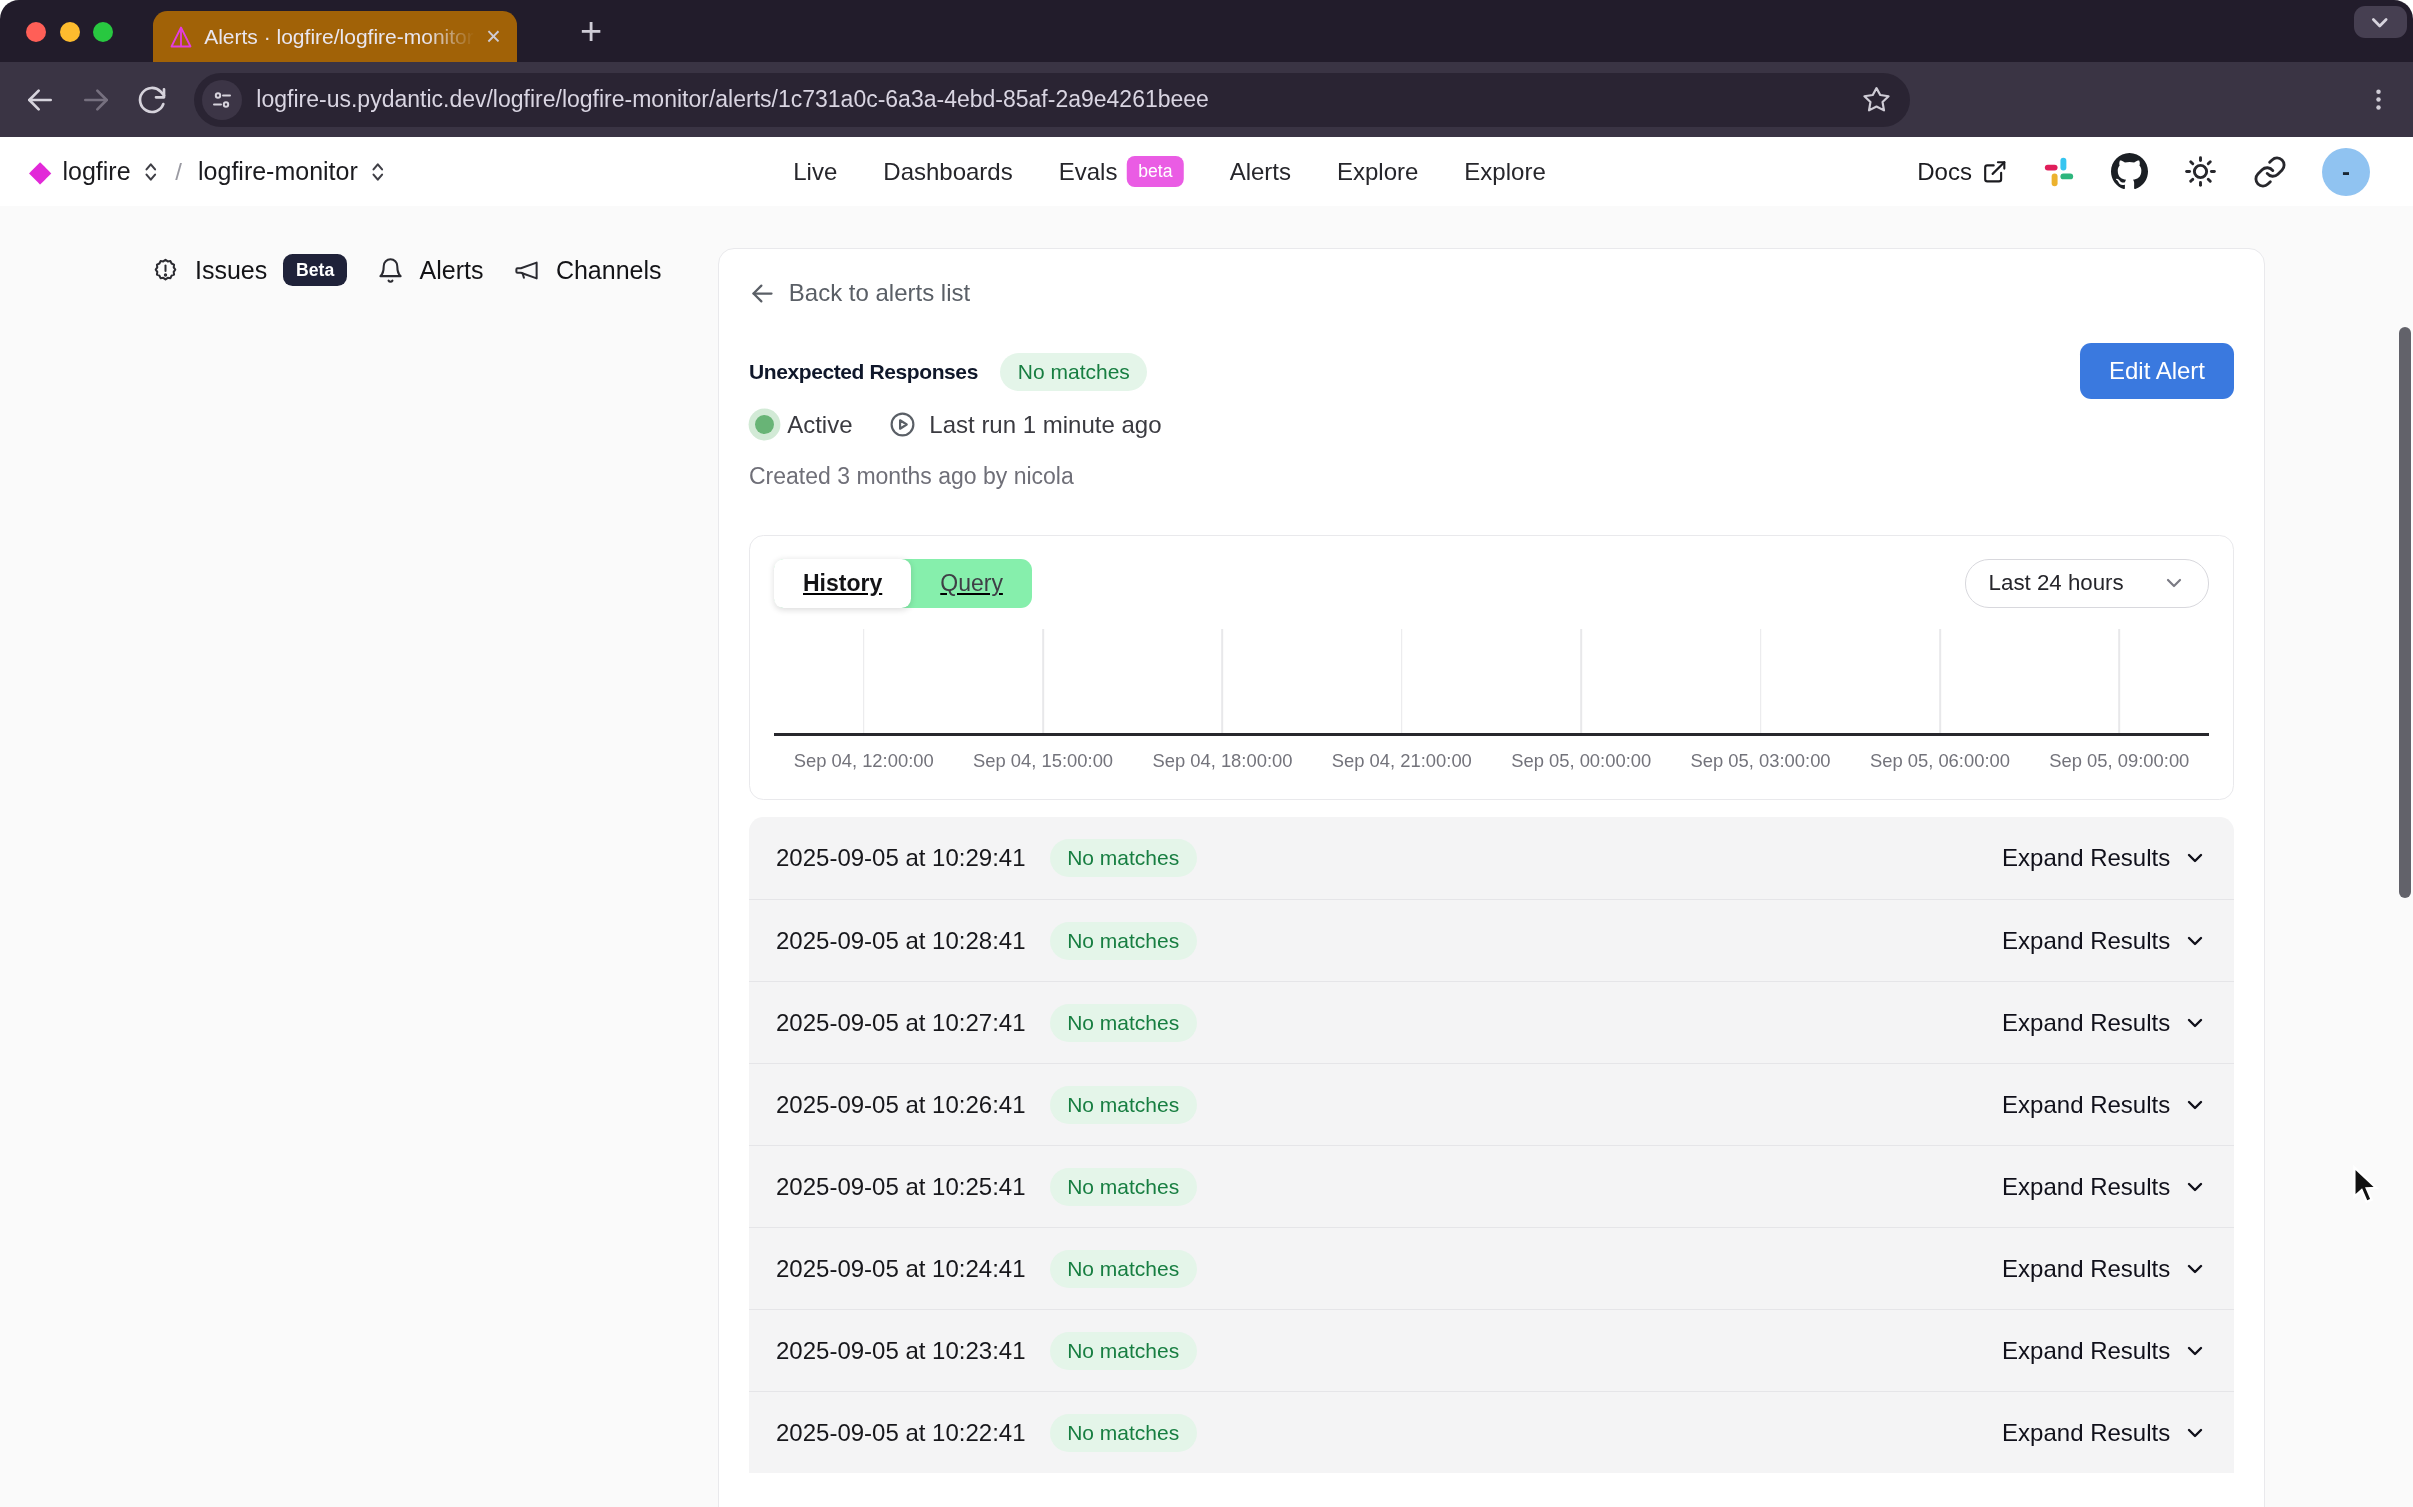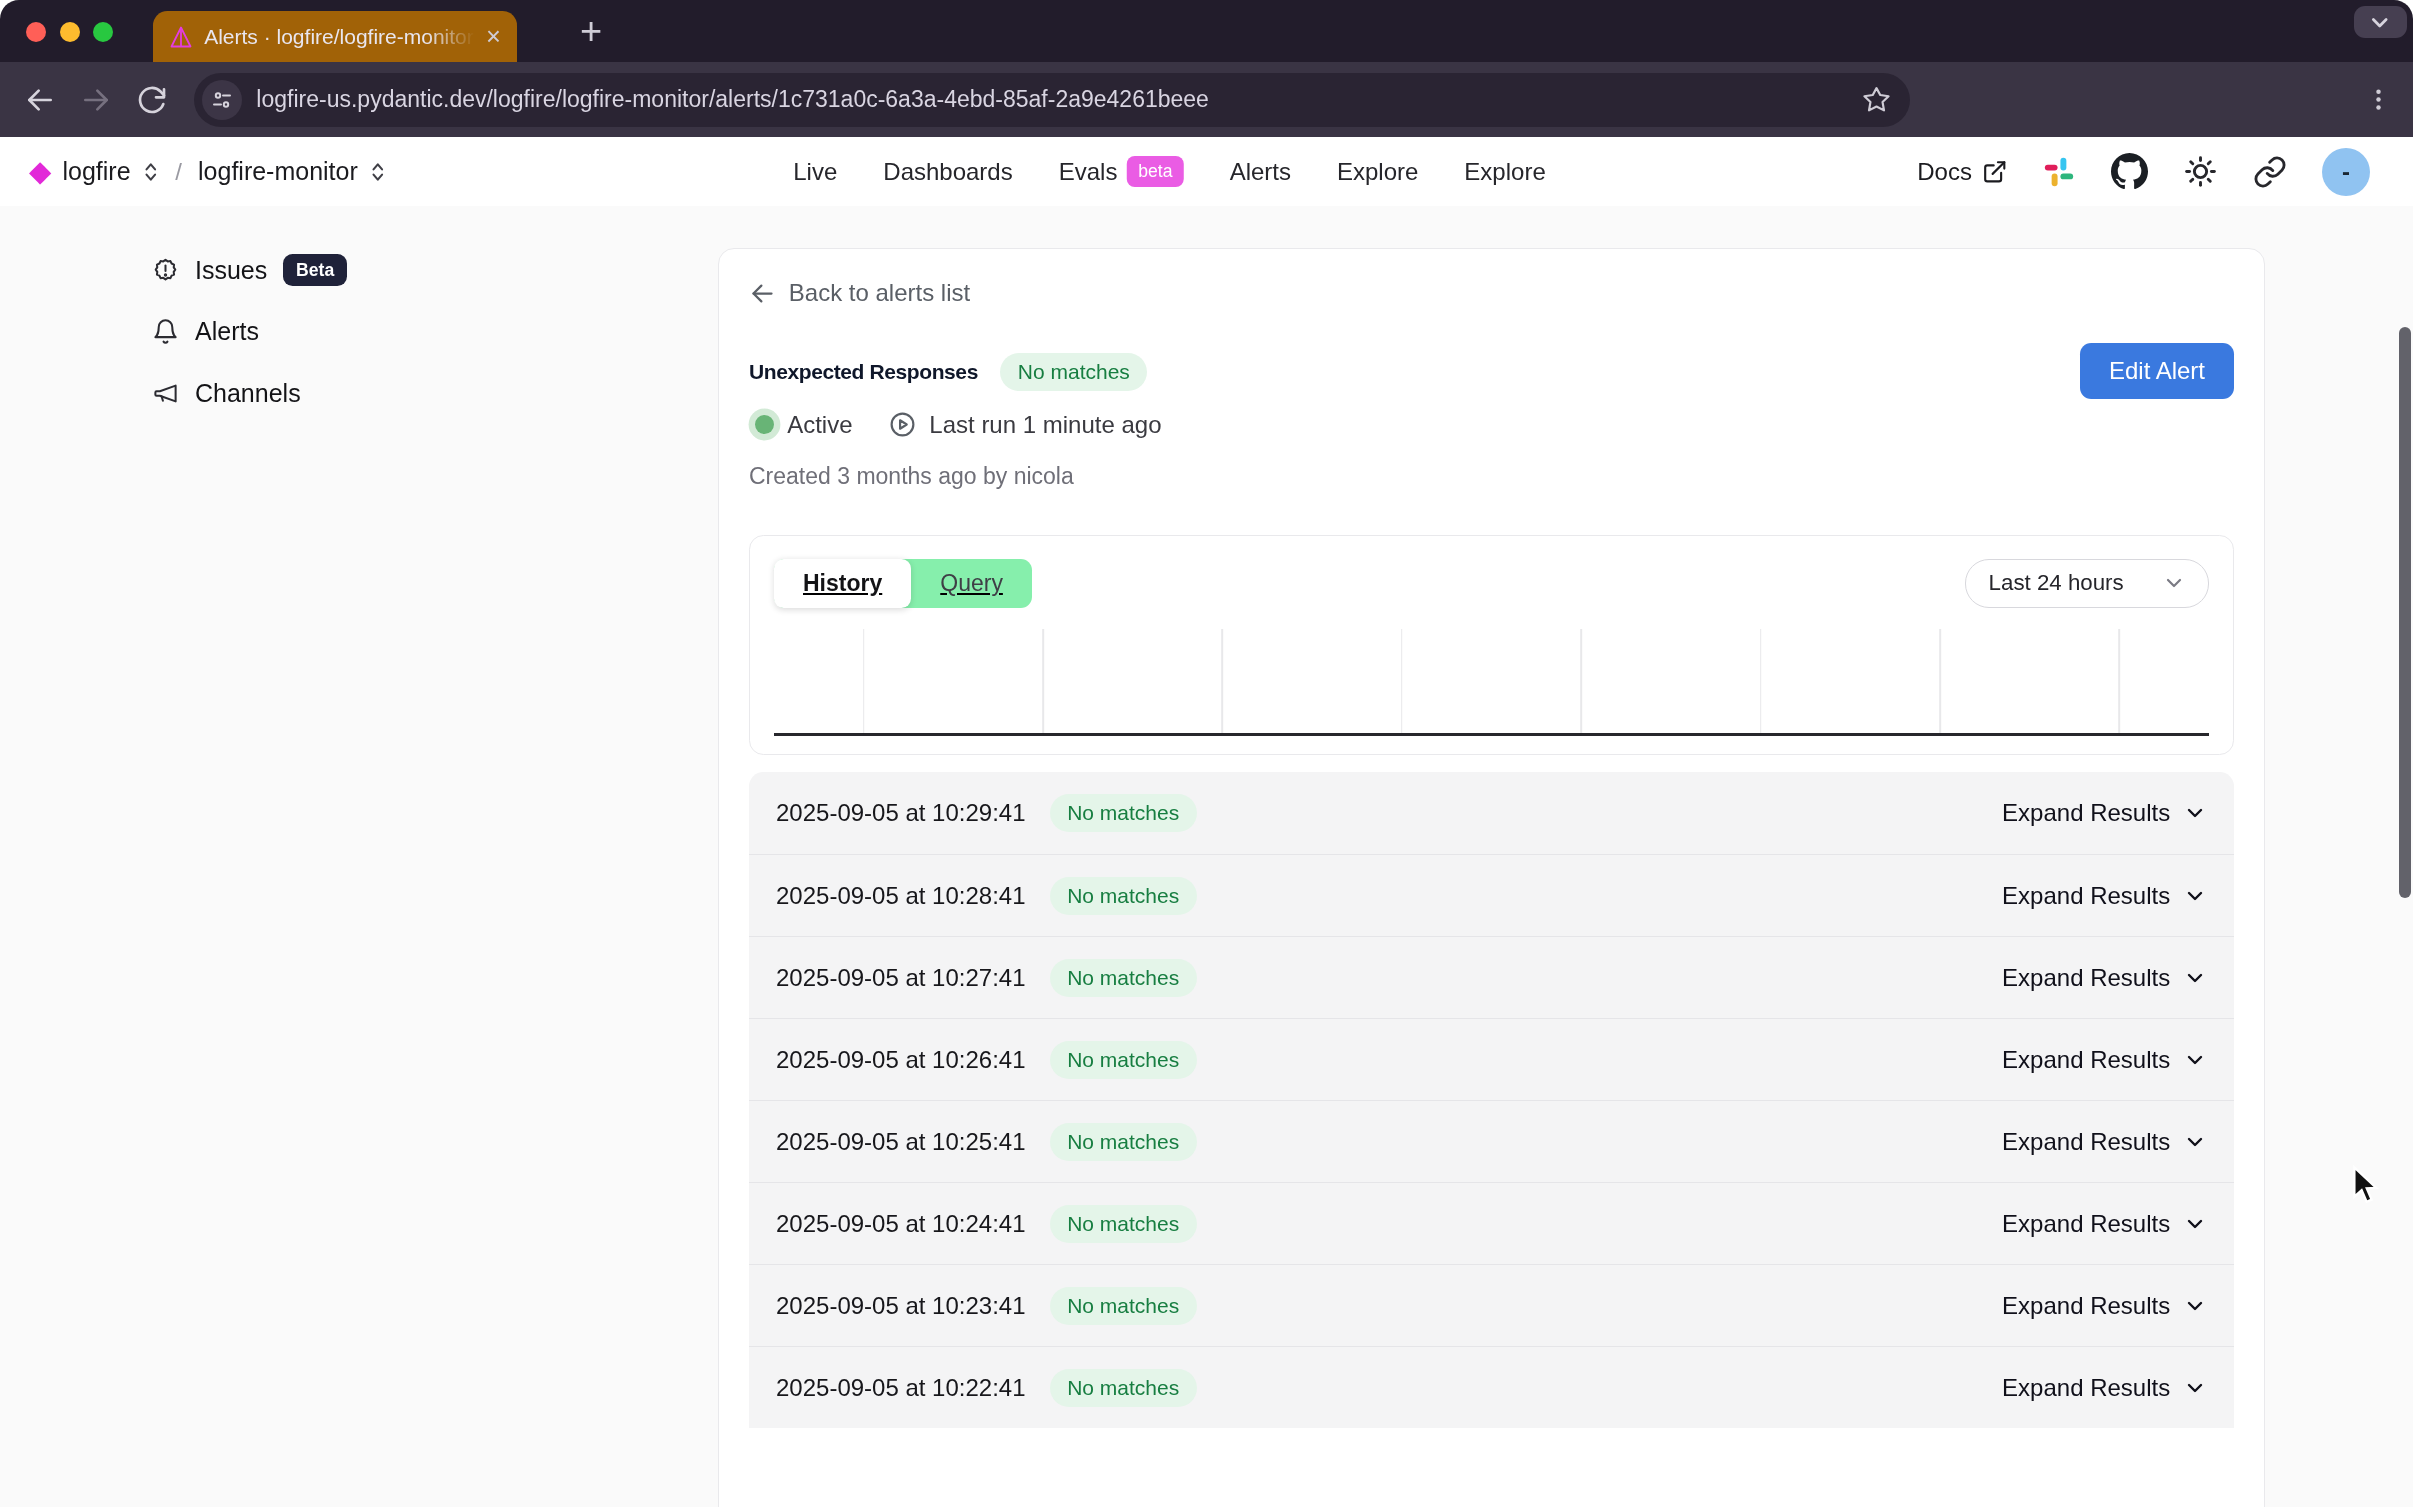--- a/index.html
+++ b/index.html
@@ -51,21 +51,21 @@
   .nav-badge { background:#ea5ce4; color:#fff; font-size:17.6px; padding:4.8px 11.2px; border-radius:8px; }
   .nav-badge:empty { display:none; }
   .header-right { position:absolute; right:43px; top:0; height:69px; display:flex; align-items:center; gap:35px; }
   .docs-link { display:flex; align-items:center; gap:9.6px; font-size:24px; color:#1b1b1f; }
   .avatar { width:48px; height:48px; border-radius:50%; background:#90c3f1; color:#1b2733;
     display:flex; align-items:center; justify-content:center; font-size:24px; font-weight:600; }
 
   
   .page { position:absolute; left:0; top:206px; width:2413px; height:1302px; background:#fafafa; overflow:hidden; }
 
-  .sidebar { position:absolute; left:152px; top:48px; display:flex; flex-direction:column; gap:29.5px; }
+  .sidebar { position:absolute; left:152px; top:48px; display:flex; flex-direction:row; gap:29.5px; }
   .side-item { display:flex; align-items:center; gap:16px; height:32px; }
   .side-label { font-size:25px; color:#131316; font-weight:500; }
   .side-badge { background:#1f2239; color:#fff; font-size:17.6px; font-weight:600; padding:5.6px 12.8px; border-radius:9.6px; }
   .side-badge:empty { display:none; }
 
   .card { position:absolute; left:718px; top:42px; width:1547px; height:1500px;
     background:#fff; border:1.6px solid #e9e9ec; border-radius:16px; padding:30px; }
 
   .back-row { display:flex; align-items:center; gap:12.8px; color:#5a5f66; font-size:24px; }
 
@@ -364,20 +364,30 @@
       <div class="plot" id="plot">
           <div class="gridline" style="left: 6.25%;"></div>
           <div class="gridline" style="left: 18.75%;"></div>
           <div class="gridline" style="left: 31.25%;"></div>
           <div class="gridline" style="left: 43.75%;"></div>
           <div class="gridline" style="left: 56.25%;"></div>
           <div class="gridline" style="left: 68.75%;"></div>
           <div class="gridline" style="left: 81.25%;"></div>
           <div class="gridline" style="left: 93.75%;"></div>
         </div>
+      <div class="ticks" id="ticks">
+          <div class="tick" style="left: 6.25%;">Sep 04, 12:00:00</div>
+          <div class="tick" style="left: 18.75%;">Sep 04, 15:00:00</div>
+          <div class="tick" style="left: 31.25%;">Sep 04, 18:00:00</div>
+          <div class="tick" style="left: 43.75%;">Sep 04, 21:00:00</div>
+          <div class="tick" style="left: 56.25%;">Sep 05, 00:00:00</div>
+          <div class="tick" style="left: 68.75%;">Sep 05, 03:00:00</div>
+          <div class="tick" style="left: 81.25%;">Sep 05, 06:00:00</div>
+          <div class="tick" style="left: 93.75%;">Sep 05, 09:00:00</div>
+        </div>
     </div>
 
 
     <div class="runs-list" id="runs-rows">
         <div class="run-row">
     <span class="run-time">2025-09-05 at 10:29:41</span>
     <span class="pill-green run-badge">No matches</span>
     <span class="run-spacer"></span>
     <span class="expand-btn">
       <span>Expand Results</span>

